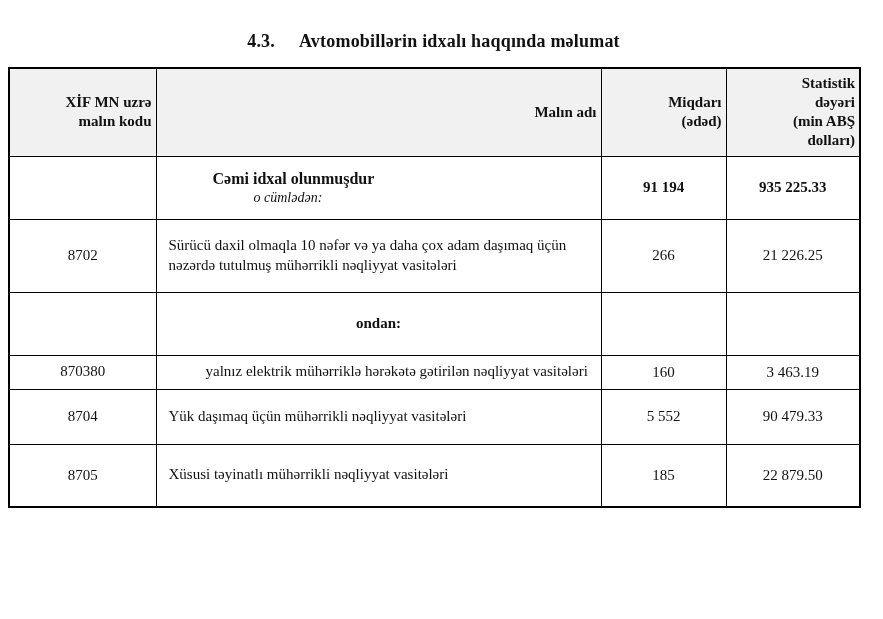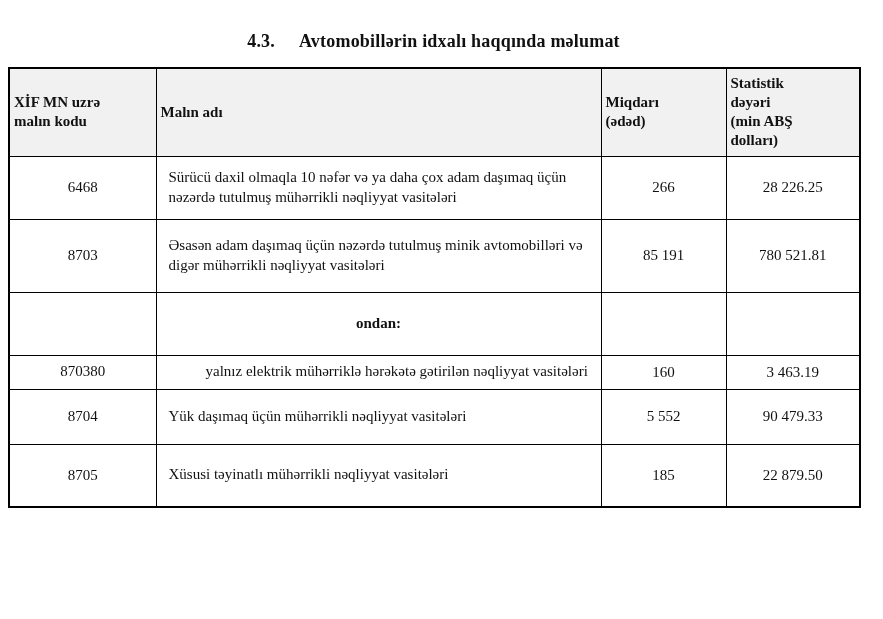--- a/index.html
+++ b/index.html
@@ -47,21 +47,21 @@
     vertical-align:middle;
   }
   table.import-table{border:2px solid var(--border);}
   col.c-code{width:147px;}
   col.c-name{width:445px;}
   col.c-qty{width:125px;}
   col.c-val{width:134px;}
   thead th{
     background:var(--header-bg);
     font-weight:bold;
-    text-align:left;
+    text-align:right;
     white-space:pre-line;
     line-height:1.28;
     height:88px;
     margin-left:9px;
   }
   tbody tr:nth-child(1){height:63px;}
   tbody tr:nth-child(2){height:73px;}
   tbody tr:nth-child(3){height:63px;}
   tbody tr:nth-child(4){height:34px;}
   tbody tr:nth-child(5){height:55px;}
@@ -120,40 +120,40 @@
         <th>Malın adı</th>
         <th>Miqdarı
 (ədəd)</th>
         <th>Statistik
 dəyəri
 (min ABŞ
 dolları)</th>
       </tr>
     </thead>
     <tbody id="table-body">
+  <tr class="row-total">
+    <td class="code-cell"></td>
+    <td class="name-cell">
+      <div class="name">Cəmi idxal olunmuşdur</div>
+      <div class="note">o cümlədən:</div>
+    </td>
+    <td class="qty-cell">91 194</td>
+    <td class="value-cell">935 225.33</td>
+  </tr>
 
   <tr class="row-item">
-    <td class="code-cell">6468</td>
+    <td class="code-cell">8702</td>
     <td class="name-cell">
       <div class="name">Sürücü daxil olmaqla 10 nəfər və ya daha çox adam daşımaq üçün nəzərdə tutulmuş mühərrikli nəqliyyat vasitələri</div>
       <div class="note"></div>
     </td>
     <td class="qty-cell">266</td>
-    <td class="value-cell">28 226.25</td>
+    <td class="value-cell">21 226.25</td>
   </tr>
 
-  <tr class="row-item">
-    <td class="code-cell">8703</td>
-    <td class="name-cell">
-      <div class="name">Əsasən adam daşımaq üçün nəzərdə tutulmuş minik avtomobilləri və digər mühərrikli nəqliyyat vasitələri</div>
-      <div class="note"></div>
-    </td>
-    <td class="qty-cell">85 191</td>
-    <td class="value-cell">780 521.81</td>
-  </tr>
 
   <tr class="row-divider">
     <td class="code-cell"></td>
     <td class="name-cell">
       <div class="name">ondan:</div>
       <div class="note"></div>
     </td>
     <td class="qty-cell"></td>
     <td class="value-cell"></td>
   </tr>

